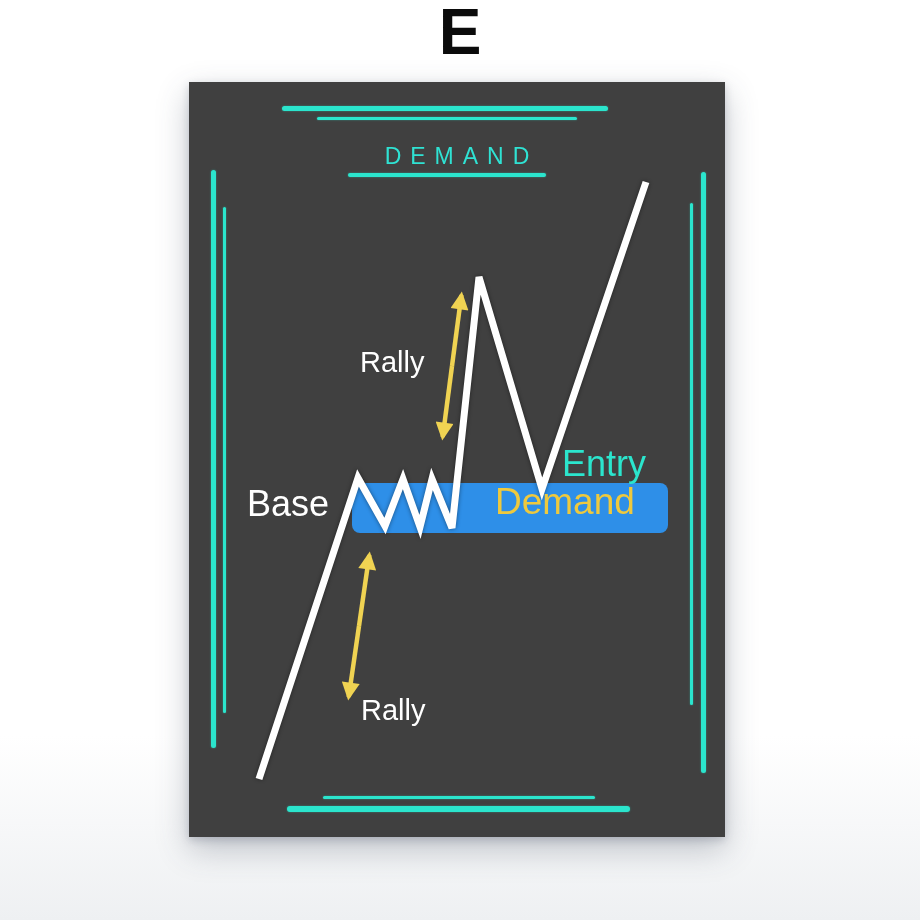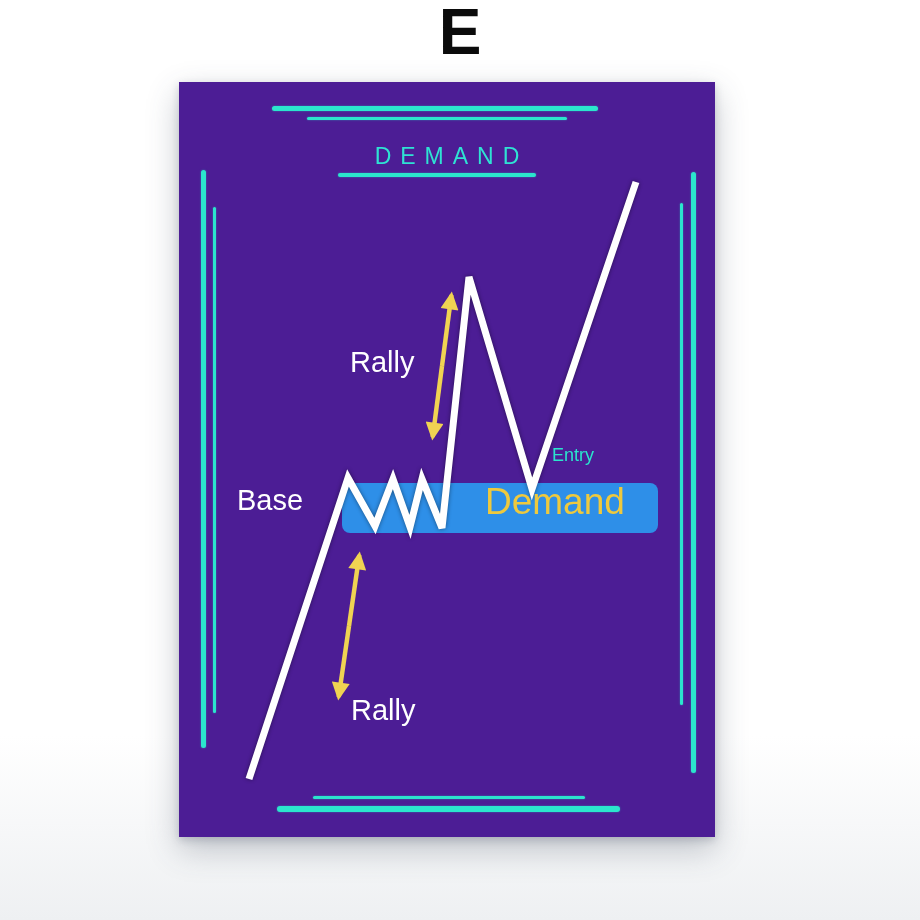--- a/index.html
+++ b/index.html
@@ -6,22 +6,22 @@
   body{
     width:920px;height:920px;position:relative;overflow:hidden;
     background:linear-gradient(180deg,#ffffff 0%,#ffffff 80%,#eef0f2 100%);
     font-family:"Liberation Sans",sans-serif;
   }
   .variant-letter{
     position:absolute;top:0px;left:0;width:920px;text-align:center;
     font-size:64px;font-weight:bold;color:#0b0b0b;line-height:1;
   }
   .poster{
-    position:absolute;left:179px;top:82px;width:536px;height:755px;
-    background:#4c1d95;
+    position:absolute;left:189px;top:82px;width:536px;height:755px;
+    background:#404040;
     box-shadow:0 12px 30px rgba(60,70,90,.30),0 3px 8px rgba(60,70,90,.22);
   }
   
   .tl{position:absolute;background:#2be5cd;border-radius:3px;box-shadow:0 0 2px rgba(43,229,205,.5);}
   .tl-top-outer   {left:93px;  top:24px;  width:326px; height:5px;}
   .tl-top-inner   {left:128px; top:35px;  width:260px; height:3px;}
   .tl-left-thick  {left:22px;  top:88px;  width:5px;   height:578px;}
   .tl-left-thin   {left:34px;  top:125px; width:3px;   height:506px;}
   .tl-right-thick {left:512px; top:90px;  width:5px;   height:601px;}
   .tl-right-thin  {left:501px; top:121px; width:3px;   height:502px;}
@@ -40,22 +40,22 @@
   }
   svg.art{position:absolute;left:0;top:0;width:536px;height:755px;}
   .price-line{
     fill:none;stroke:#ffffff;stroke-width:7;stroke-linejoin:miter;stroke-linecap:butt;
     filter:drop-shadow(0 0 2px rgba(0,0,0,.45));
   }
   .arrow-shaft{stroke:#f0d352;stroke-width:4.5;fill:none;}
   .lbl{position:absolute;font-weight:normal;line-height:1;white-space:nowrap;}
   .lbl-rally-top   {left:171px;top:266px;font-size:29px;color:#ffffff;}
   .lbl-rally-bottom{left:172px;top:614px;font-size:29px;color:#ffffff;}
-  .lbl-base        {left:58px; top:404px;font-size:29px;color:#ffffff;}
-  .lbl-entry       {left:373px;top:364px;font-size:18px;color:#2be5cd;}
+  .lbl-base        {left:58px; top:404px;font-size:36px;color:#ffffff;}
+  .lbl-entry       {left:373px;top:364px;font-size:36px;color:#2be5cd;}
   .lbl-demand      {left:306px;top:401px;font-size:37px;color:#eec93e;}
 </style>
 </head>
 <body>
 
 <div class="variant-letter">E</div>
 
 <div class="poster">
 
   <div class="tl tl-top-outer"></div>

